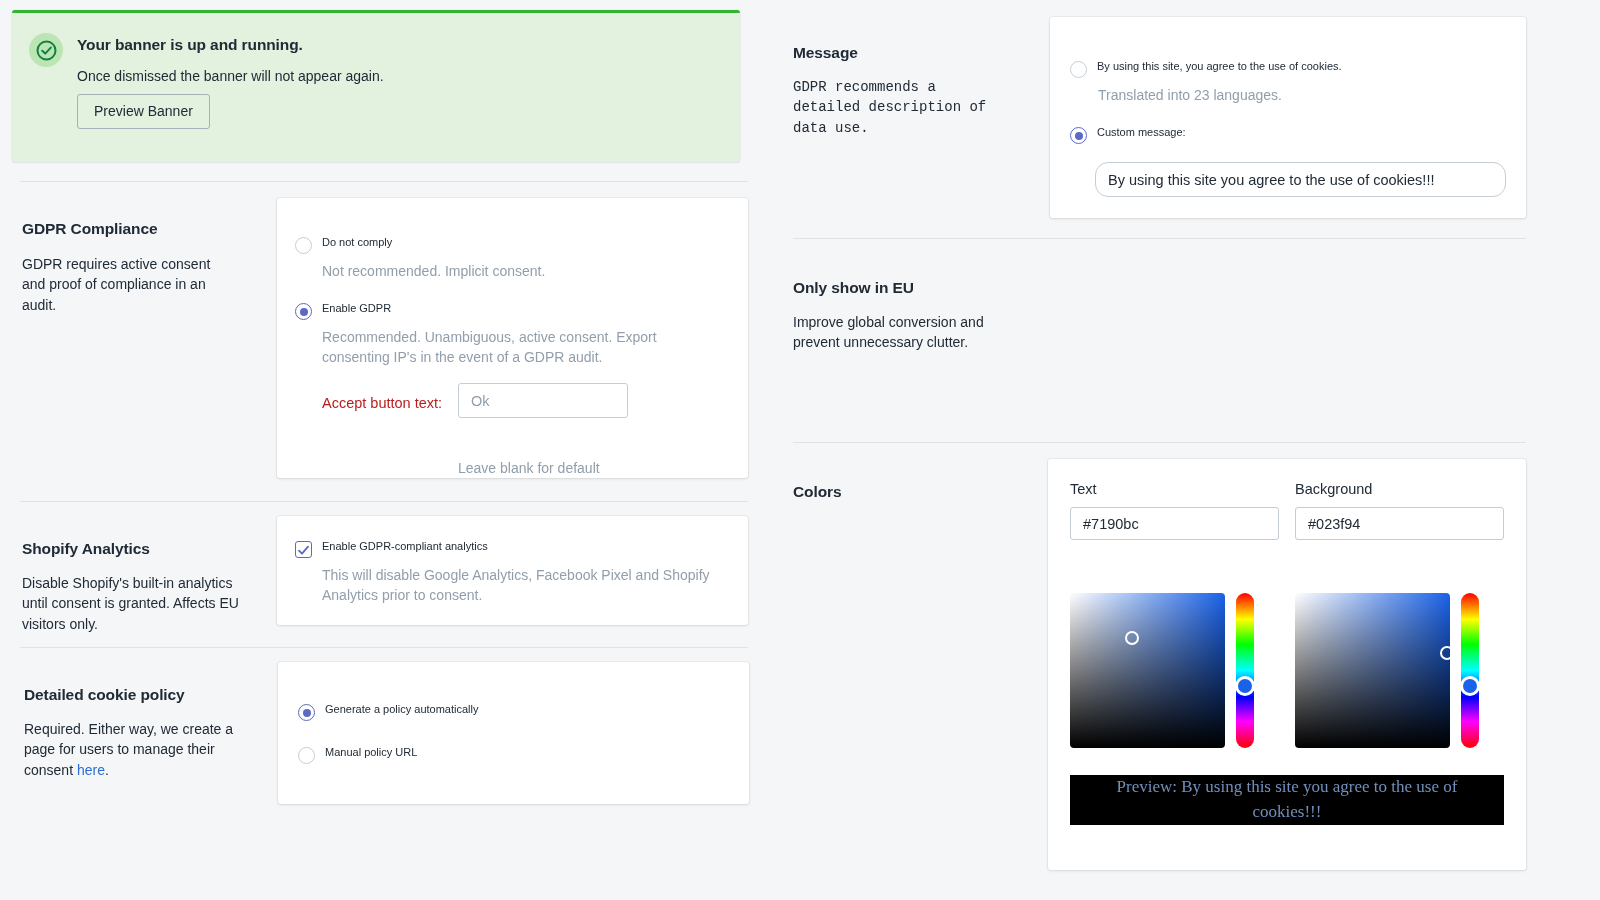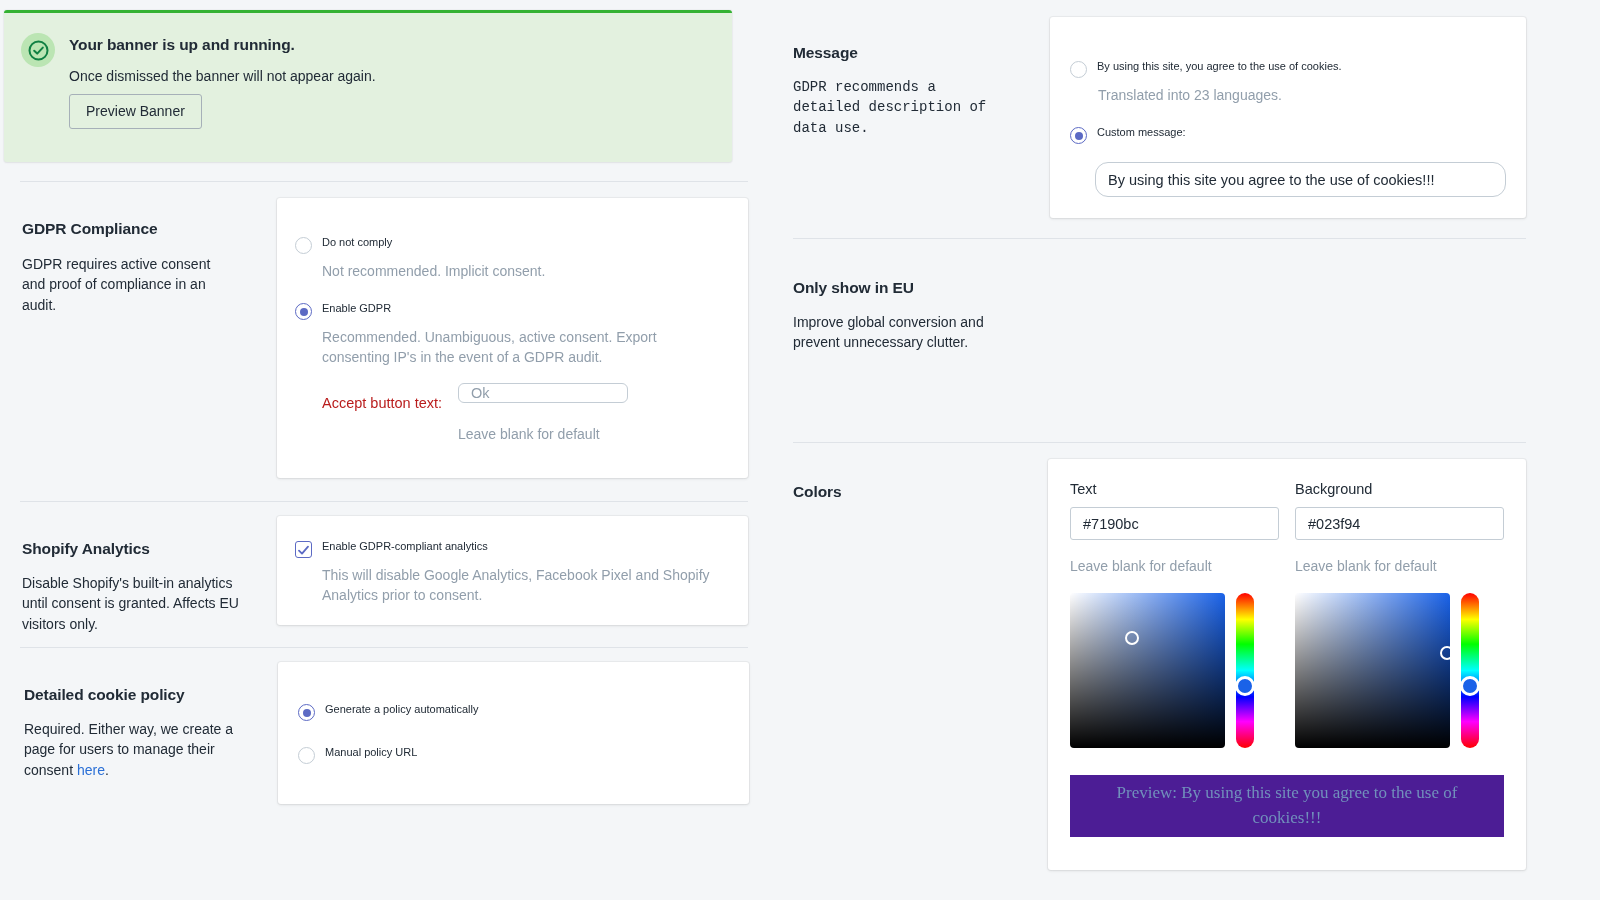--- a/index.html
+++ b/index.html
@@ -17,21 +17,21 @@
     overflow: hidden;
     background: #f4f6f8;
   }
 
   
   .col-left  { position: absolute; left: 0;    top: 0; width: 780px;  height: 900px; }
   .col-right { position: absolute; left: 780px; top: 0; width: 820px; height: 900px; }
 
   
   .banner {
-    position: absolute; left: 4px; top: 10px; width: 728px; height: 152px;
+    position: absolute; left: 12px; top: 10px; width: 728px; height: 152px;
     background: #e3f1df;
     border-top: 3px solid #34b233;
     border-radius: 3px;
     box-shadow: 0 0 0 1px rgba(63,63,68,0.03), 0 1px 2px rgba(63,63,68,0.08);
   }
   .banner-icon {
     position: absolute; left: 17px; top: 20px;
     width: 34px; height: 34px; border-radius: 50%;
     background: #bbe5b3;
     display: flex; align-items: center; justify-content: center;
@@ -116,21 +116,21 @@
   .field {
     position: absolute;
     border: 1px solid #c4cdd5; border-radius: 3px; background: #fff;
     font-family: "Liberation Sans", sans-serif;
     font-size: 14.5px; color: #212b36;
     padding: 0 12px;
     outline: none;
   }
   .field::placeholder { color: #919eab; }
   .field-help {
-    position: absolute; font-size: 14px; color: #919eab;
+    position: absolute; font-size: 14px; color: #919eab; margin-top: 34px;
   }
   .inline-label {
     position: absolute; font-size: 14.5px; color: #b91c1c;
   }
 
   
   .color-col-label {
     position: absolute; font-size: 14.5px; color: #212b36;
   }
   .sat-box {
@@ -201,21 +201,21 @@
         <span class="opt-help" style="left:27px; top:24px; width:400px;">Not recommended. Implicit consent.</span>
       </div>
 
       <div class="opt" style="left:18px; top:105px;">
         <span class="radio checked"></span>
         <span class="opt-label" style="left:27px; top:-1px;">Enable GDPR</span>
         <span class="opt-help" style="left:27px; top:24px; width:360px;">Recommended. Unambiguous, active consent. Export consenting IP's in the event of a GDPR audit.</span>
       </div>
 
       <div class="inline-label" style="left:45px; top:197px;">Accept button text:</div>
-      <input class="field" style="left: 181px; top: 185px; width: 170px; height: 20px; border-radius: 6px;" value="" placeholder="Ok">
+      <input class="field" style="left: 181px; top: 185px; width: 170px; height: 35px;" value="" placeholder="Ok">
       <div class="field-help" style="left:181px; top:228px;">Leave blank for default</div>
     </div>
 
     <div class="sep sep-l2"></div>
 
     <div class="sect-title" style="left:22px; top:540px; width:240px;">Shopify Analytics</div>
     <div class="sect-desc" style="left:22px; top:573px; width:220px;">Disable Shopify's built-in analytics until consent is granted. Affects EU visitors only.</div>
 
     <div class="card" style="left:277px; top:516px; width:471px; height:109px;">
       <div class="opt" style="left:18px; top:25px;">
@@ -291,16 +291,16 @@
       <input class="field" style="left: 247px; top: 48px; width: 209px; height: 33px;" value="#023f94">
       <div class="field-help" style="left:247px; top:99px;">Leave blank for default</div>
 
       <div class="sat-box" style="left:247px; top:134px; background-color:#1a62e8;">
         <span class="sat-handle" style="left:152px; top:60px;"></span>
       </div>
       <div class="hue-bar" style="left:413px; top:134px;">
         <span class="hue-handle" style="top:93px;"></span>
       </div>
 
-      <div class="preview-bar" style="left: 22px; top: 316px; width: 434px; height: 62px; background: #4c1d95; color: rgb(113, 144, 188);">Preview: By using this site you agree to the use of cookies!!!</div>
+      <div class="preview-bar" style="left: 22px; top: 316px; width: 434px; height: 50px; background: #000000; color: rgb(113, 144, 188);">Preview: By using this site you agree to the use of cookies!!!</div>
     </div>
   </div>
 </div>
 
 </body></html>

